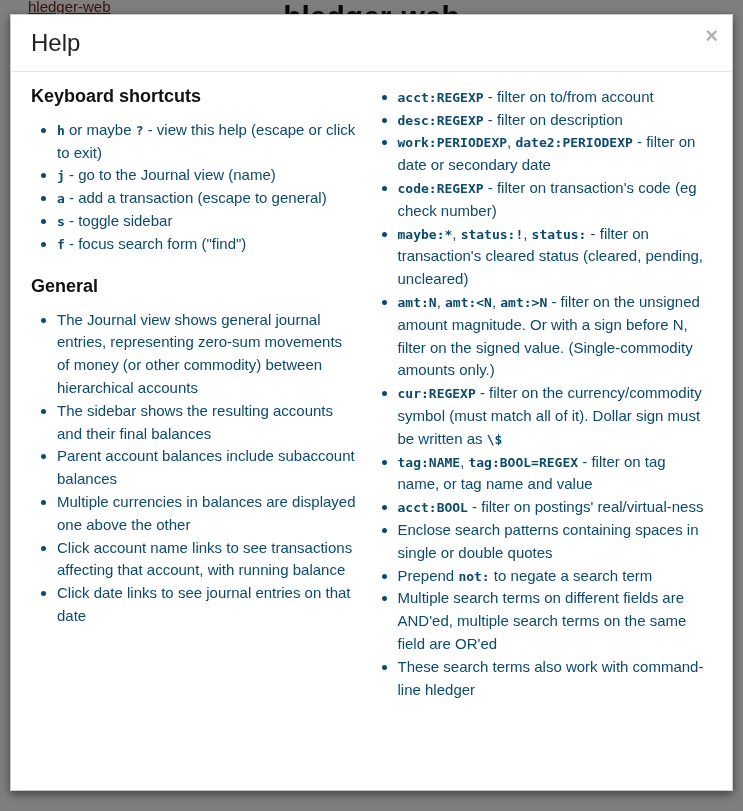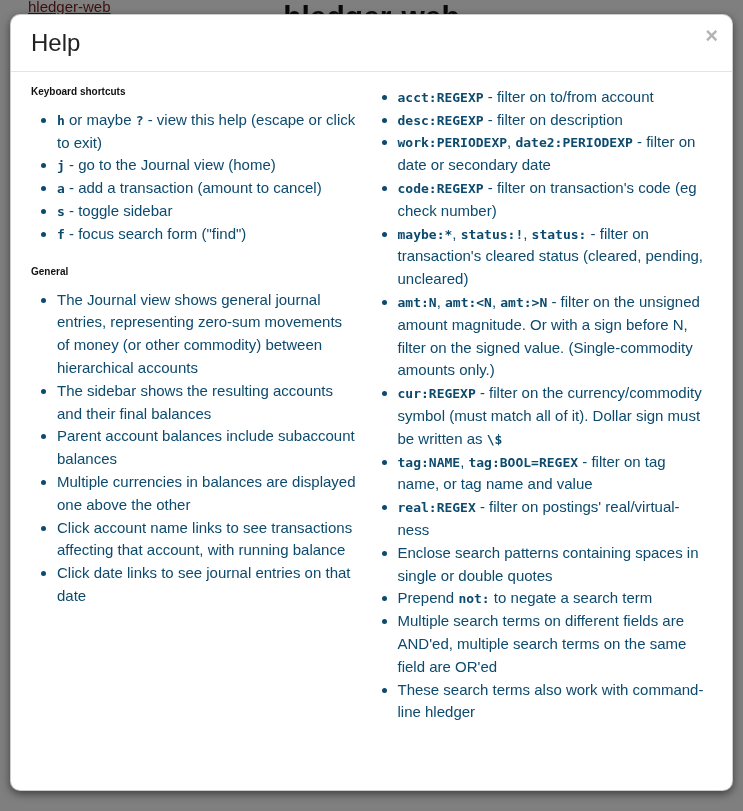--- a/index.html
+++ b/index.html
@@ -24,21 +24,21 @@
   .overlay {
     position: absolute; inset: 0;
     background: rgba(0,0,0,0.5);
   }
   
   .modal {
     position: absolute; top: 14px; left: 10px;
     width: 723px; height: 777px;
     background: #fff;
     border: 1px solid rgba(0,0,0,0.2);
-    border-radius: 10px;
+    border-radius: 0;
     box-shadow: 0 3px 9px rgba(0,0,0,0.5);
     overflow: hidden;
   }
   .modal-header {
     padding: 14px 20px 13px;
     border-bottom: 1px solid #e5e5e5;
     position: relative;
   }
   .modal-title {
     font-size: 24px; font-weight: 500; color: #222; line-height: 1.2;
@@ -50,21 +50,21 @@
     color: #000; opacity: 0.3; cursor: pointer;
     font-family: "Liberation Sans", sans-serif;
   }
   .modal-body {
     padding: 14px 20px 10px;
     display: flex;
   }
   .col { width: 50%; padding-right: 16px; }
   .col:last-child { padding-right: 2px; }
   .section-heading {
-    font-size: 10px; font-weight: bold; color: #111;
+    font-size: 18px; font-weight: bold; color: #111;
     margin: 10px 0 12px;
   }
   .section-heading:first-child { margin-top: 0; }
   ul.help-list {
     margin: 0 0 20px; padding-left: 26px;
     list-style: disc;
   }
   ul.help-list li {
     font-size: 15px; line-height: 1.52; color: #0c4a6e;
     margin: 0;
@@ -88,22 +88,22 @@
 <div class="modal">
   <div class="modal-header">
     <h2 class="modal-title">Help</h2>
     <button class="close-btn">×</button>
   </div>
   <div class="modal-body">
     <div class="col">
       <h3 class="section-heading">Keyboard shortcuts</h3>
       <ul class="help-list">
           <li><code>h</code><span> or maybe </span><code>?</code><span> - view this help (escape or click to exit)</span></li>
-          <li><code>j</code><span> - go to the Journal view (home)</span></li>
-          <li><code>a</code><span> - add a transaction (amount to cancel)</span></li>
+          <li><code>j</code><span> - go to the Journal view (name)</span></li>
+          <li><code>a</code><span> - add a transaction (escape to general)</span></li>
           <li><code>s</code><span> - toggle sidebar</span></li>
           <li><code>f</code><span> - focus search form ("find")</span></li>
         </ul>
       <h3 class="section-heading">General</h3>
       <ul class="help-list">
           <li><span>The Journal view shows general journal entries, representing zero-sum movements of money (or other commodity) between hierarchical accounts</span></li>
           <li><span>The sidebar shows the resulting accounts and their final balances</span></li>
           <li><span>Parent account balances include subaccount balances</span></li>
           <li><span>Multiple currencies in balances are displayed one above the other</span></li>
           <li><span>Click account name links to see transactions affecting that account, with running balance</span></li>
@@ -113,21 +113,21 @@
     <div class="col">
       <ul class="help-list">
           <li><code>acct:REGEXP</code><span> - filter on to/from account</span></li>
           <li><code>desc:REGEXP</code><span> - filter on description</span></li>
           <li><code>work:PERIODEXP</code><span>, </span><code>date2:PERIODEXP</code><span> - filter on date or secondary date</span></li>
           <li><code>code:REGEXP</code><span> - filter on transaction's code (eg check number)</span></li>
           <li><code>maybe:*</code><span>, </span><code>status:!</code><span>, </span><code>status:</code><span> - filter on transaction's cleared status (cleared, pending, uncleared)</span></li>
           <li><code>amt:N</code><span>, </span><code>amt:&lt;N</code><span>, </span><code>amt:&gt;N</code><span> - filter on the unsigned amount magnitude. Or with a sign before N, filter on the signed value. (Single-commodity amounts only.)</span></li>
           <li><code>cur:REGEXP</code><span> - filter on the currency/commodity symbol (must match all of it). Dollar sign must be written as </span><code>\$</code></li>
           <li><code>tag:NAME</code><span>, </span><code>tag:BOOL=REGEX</code><span> - filter on tag name, or tag name and value</span></li>
-          <li><code>real:REGEX</code><span> - filter on postings' real/virtual-ness</span></li>
+          <li><code>acct:BOOL</code><span> - filter on postings' real/virtual-ness</span></li>
           <li><span>Enclose search patterns containing spaces in single or double quotes</span></li>
           <li><span>Prepend </span><code>not:</code><span> to negate a search term</span></li>
           <li><span>Multiple search terms on different fields are AND'ed, multiple search terms on the same field are OR'ed</span></li>
           <li><span>These search terms also work with command-line hledger</span></li>
         </ul>
     </div>
   </div>
 </div>
 
 </body></html>

